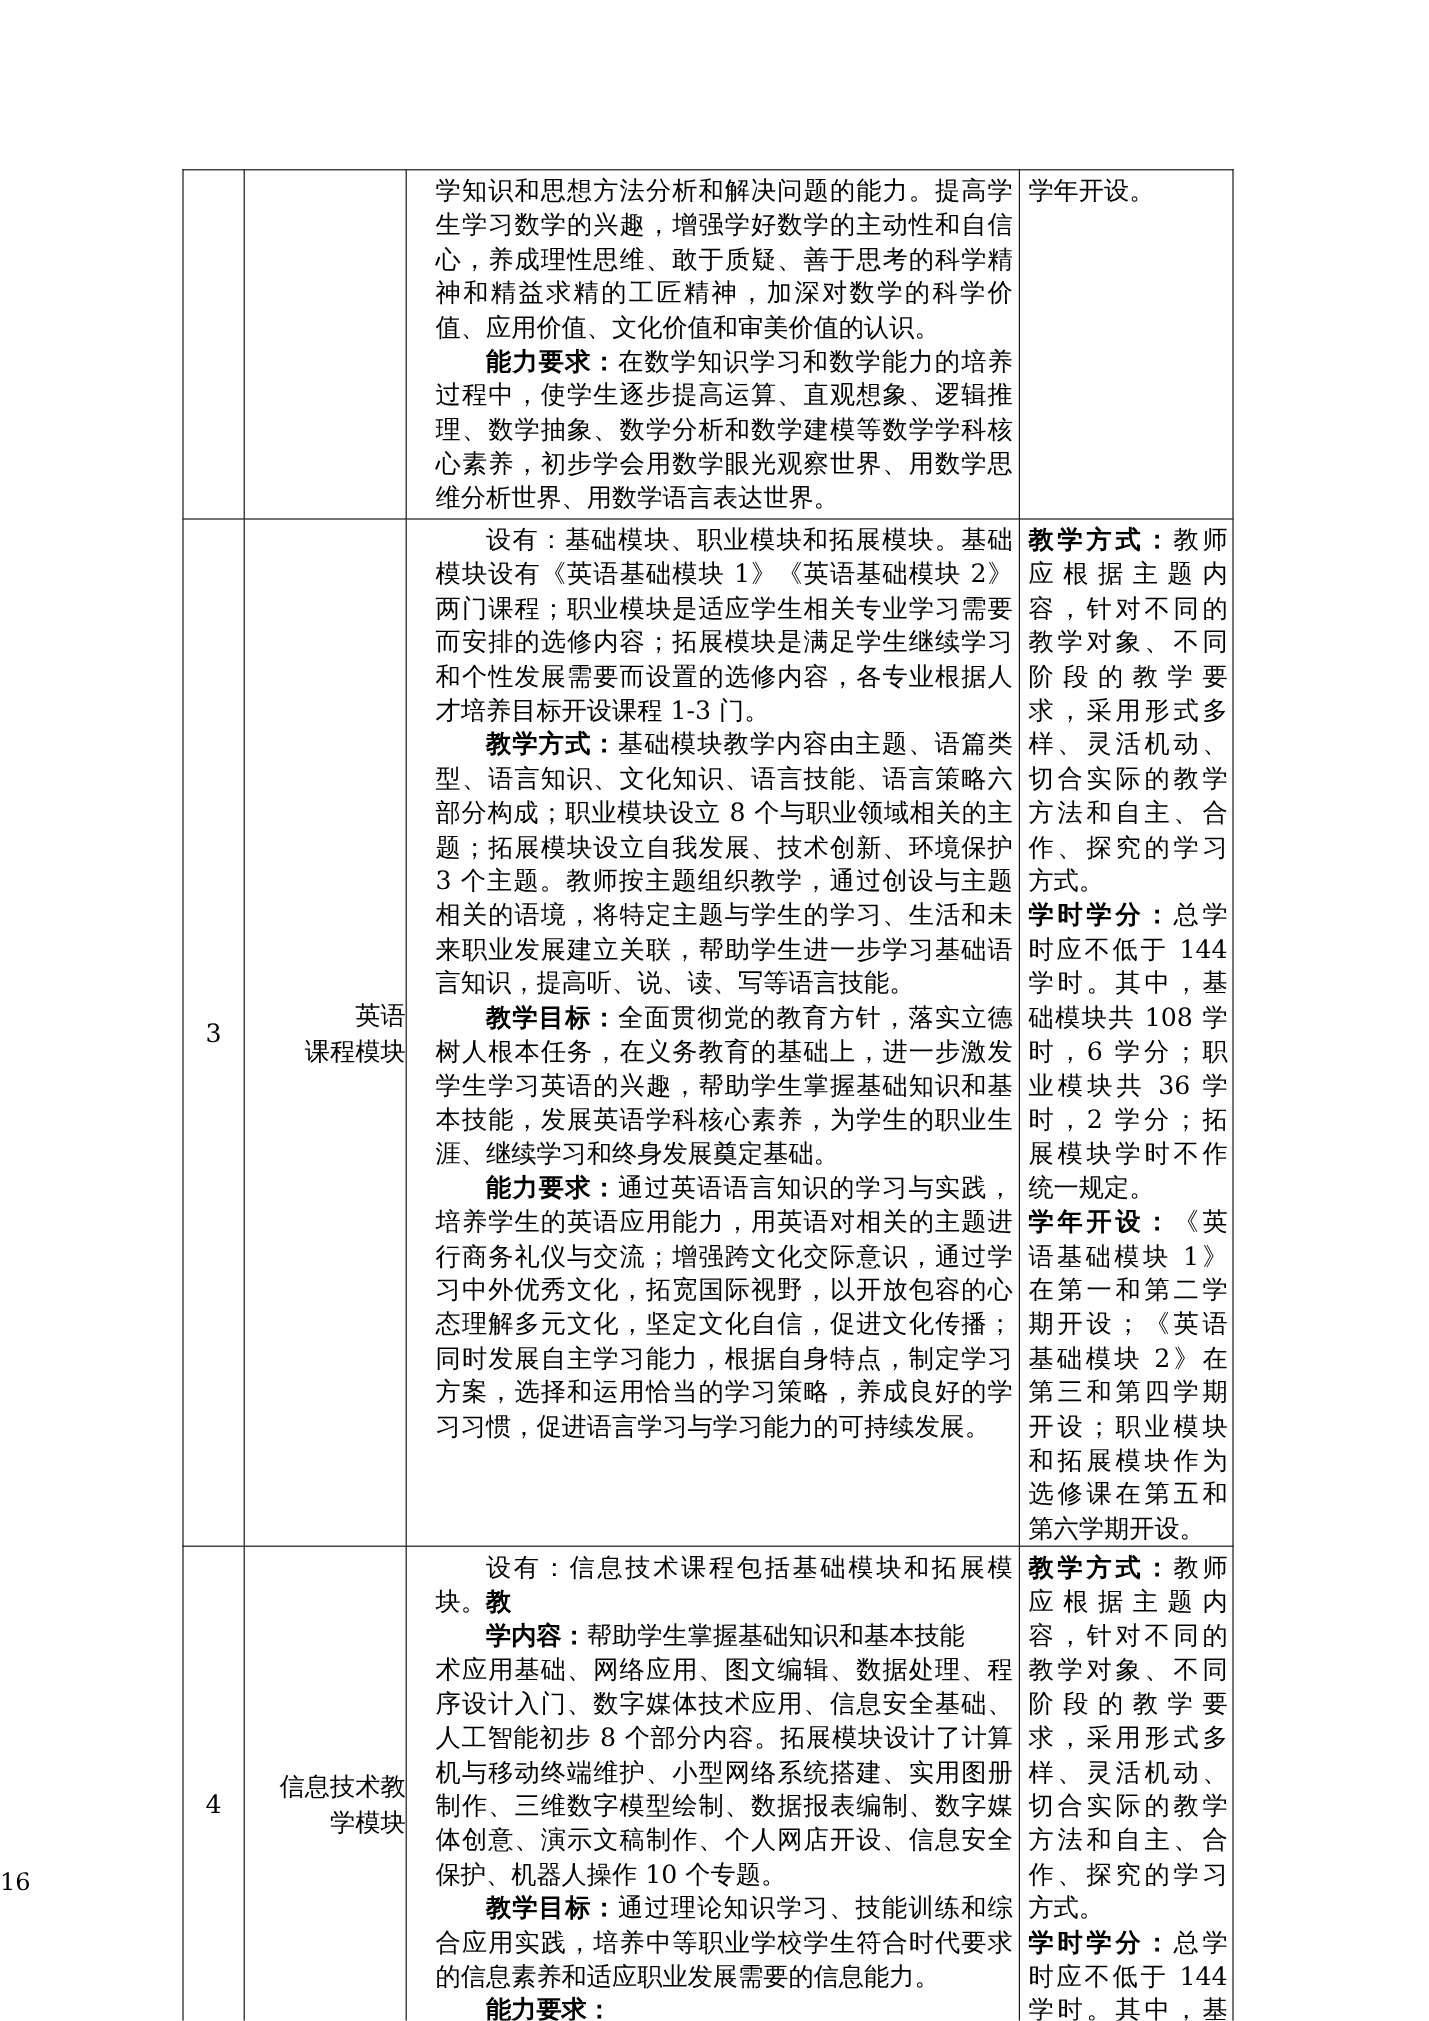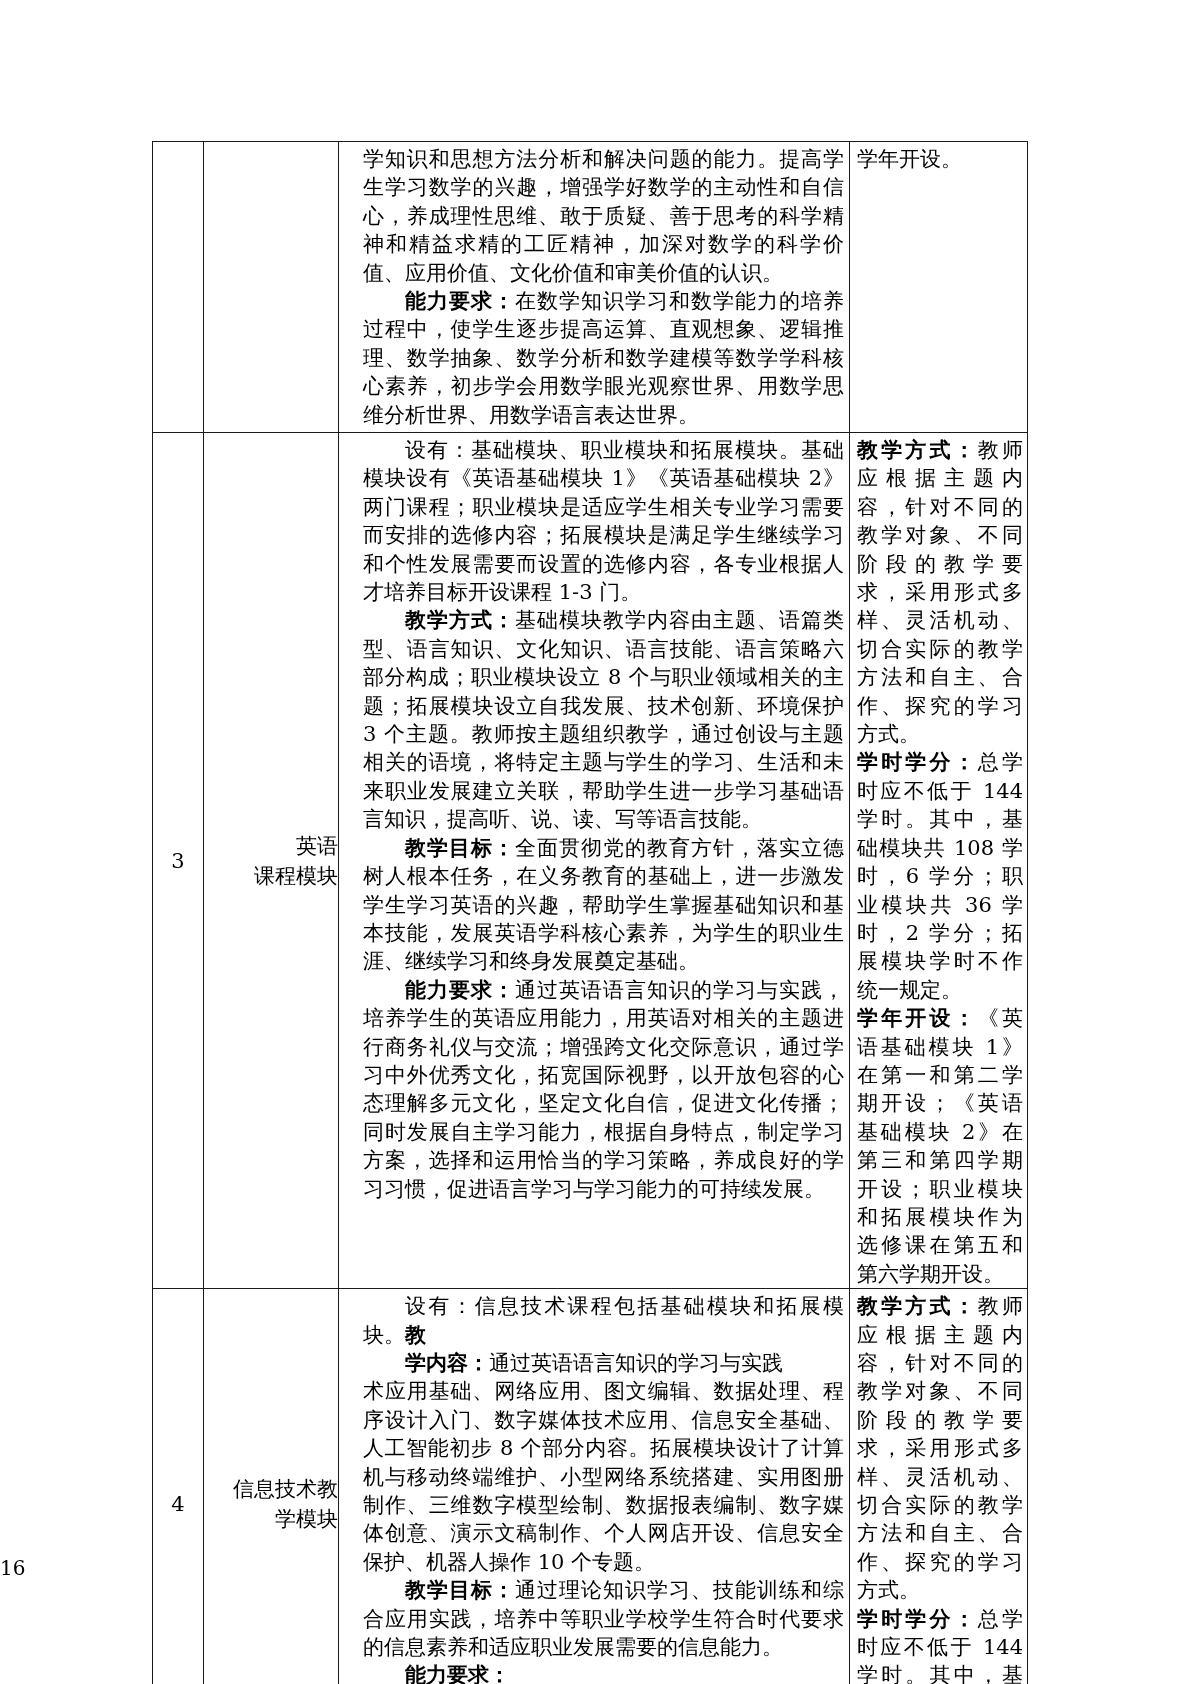--- a/index.html
+++ b/index.html
@@ -110,21 +110,21 @@
         <p class="para"><b class="lead">学年开设：</b><span>《英语基础模块 1》在第一和第二学期开设；《英语基础模块 2》在第三和第四学期开设；职业模块和拓展模块作为选修课在第五和第六学期开设。</span></p>
       </td>
     </tr>
 
     <tr class="row-4">
       <td class="num-cell">4</td>
       <td class="name-cell">信息技术教
 学模块</td>
       <td class="content-cell">
         <p class="para ind"><span>设有：信息技术课程包括基础模块和拓展模块。</span><b class="lead">教</b></p>
-        <p class="para ind"><b class="lead">学内容：</b><span>通过英语语言知识的学习与实践</span></p>
+        <p class="para ind"><b class="lead">学内容：</b><span>帮助学生掌握基础知识和基本技能</span></p>
         <p class="para"><span>术应用基础、网络应用、图文编辑、数据处理、程序设计入门、数字媒体技术应用、信息安全基础、人工智能初步 8 个部分内容。拓展模块设计了计算机与移动终端维护、小型网络系统搭建、实用图册制作、三维数字模型绘制、数据报表编制、数字媒体创意、演示文稿制作、个人网店开设、信息安全保护、机器人操作 10 个专题。</span></p>
         <p class="para ind"><b class="lead">教学目标：</b><span>通过理论知识学习、技能训练和综合应用实践，培养中等职业学校学生符合时代要求的信息素养和适应职业发展需要的信息能力。</span></p>
         <p class="para ind"><b class="lead">能力要求：</b><span></span></p>
       </td>
       <td class="side-cell">
         <p class="para"><b class="lead">教学方式：</b><span>教师应根据主题内容，针对不同的教学对象、不同阶段的教学要求，采用形式多样、灵活机动、切合实际的教学方法和自主、合作、探究的学习方式。</span></p>
         <p class="para"><b class="lead">学时学分：</b><span>总学时应不低于 144 学时。其中，基础模</span></p>
       </td>
     </tr>
   </tbody>

